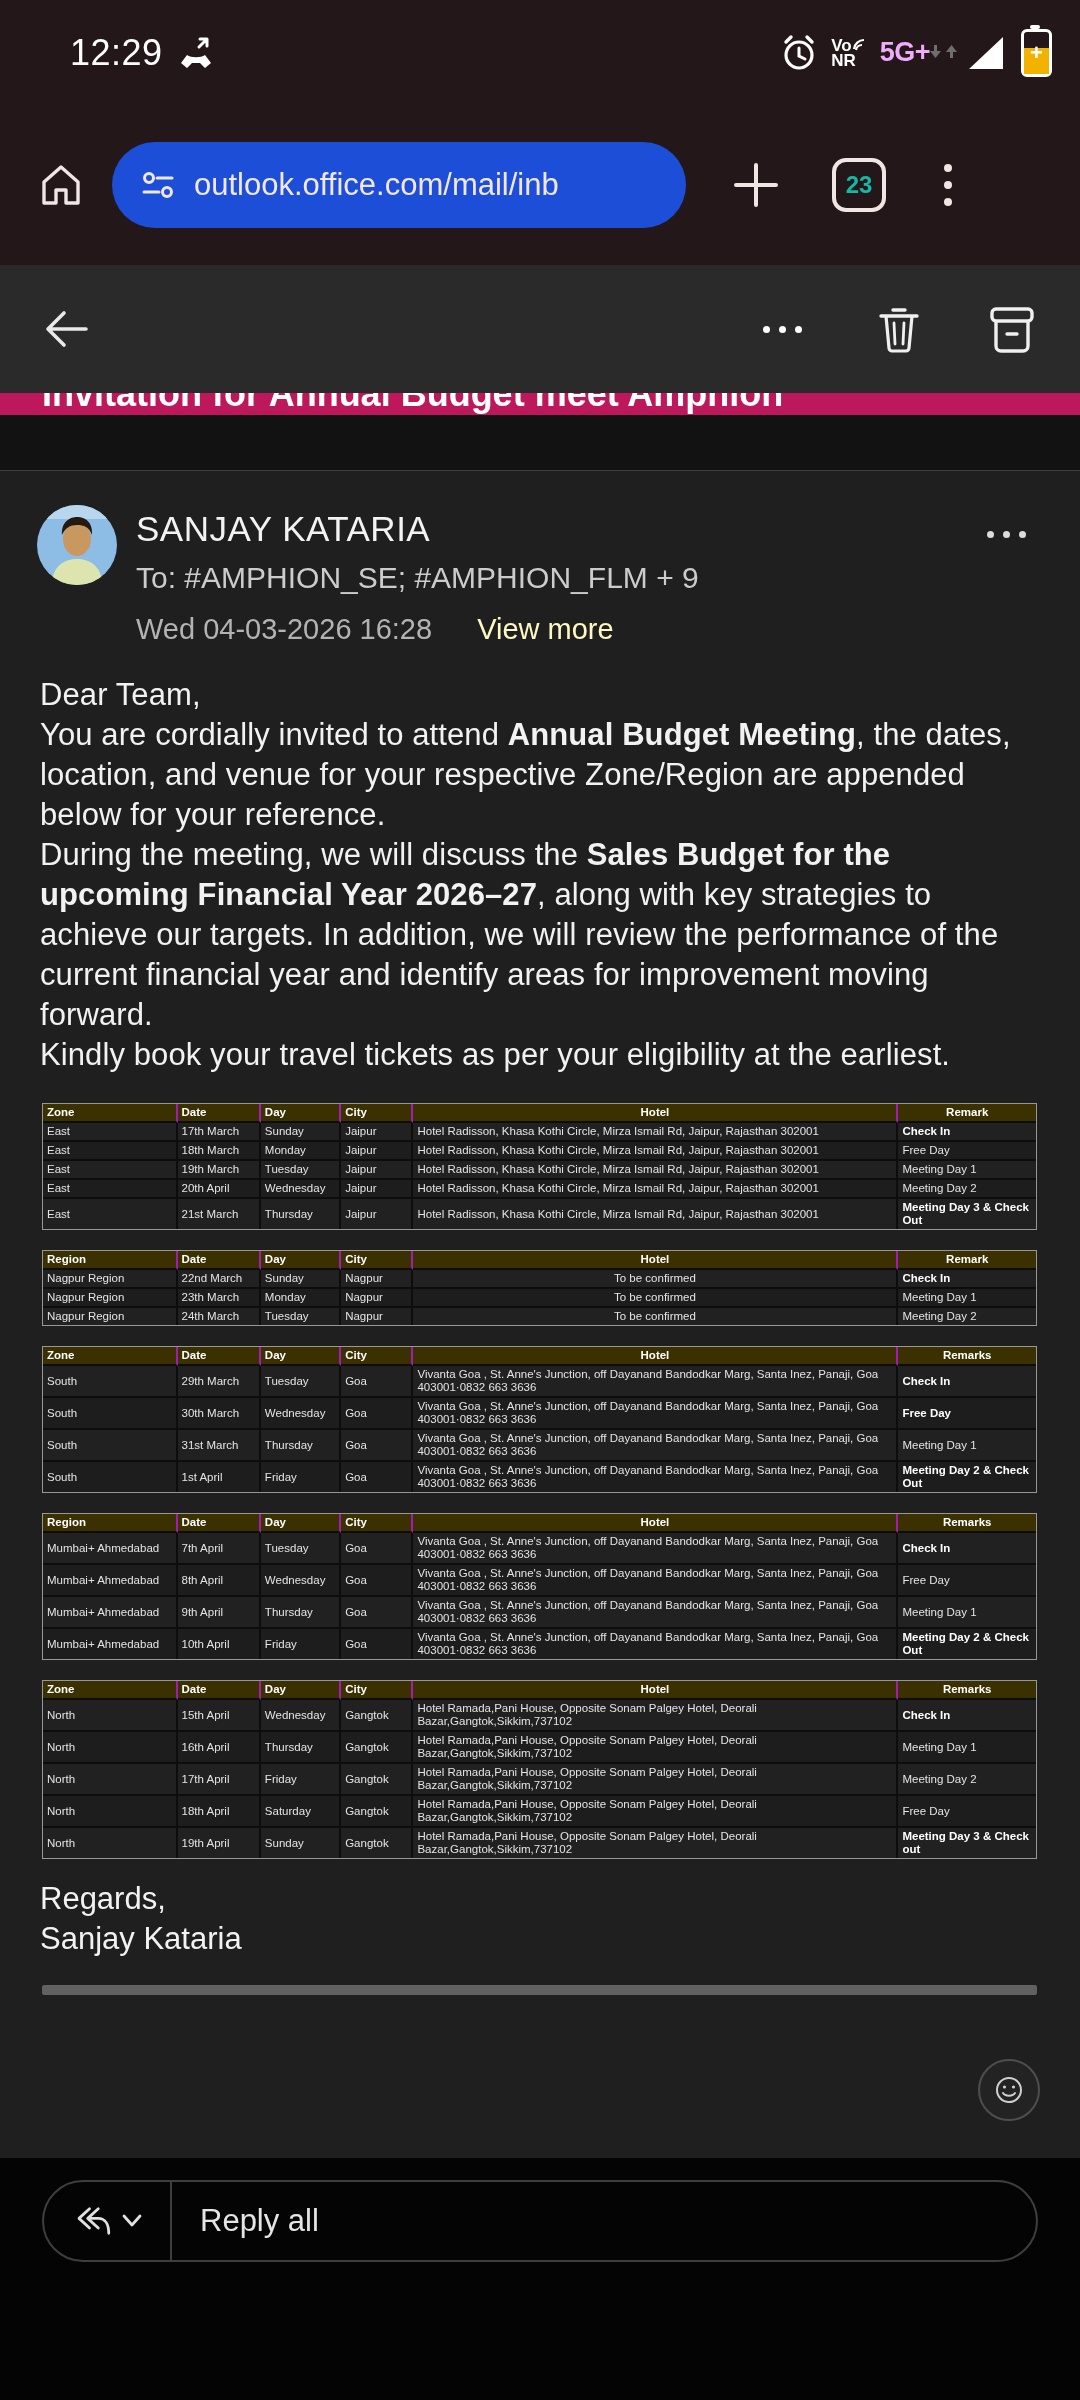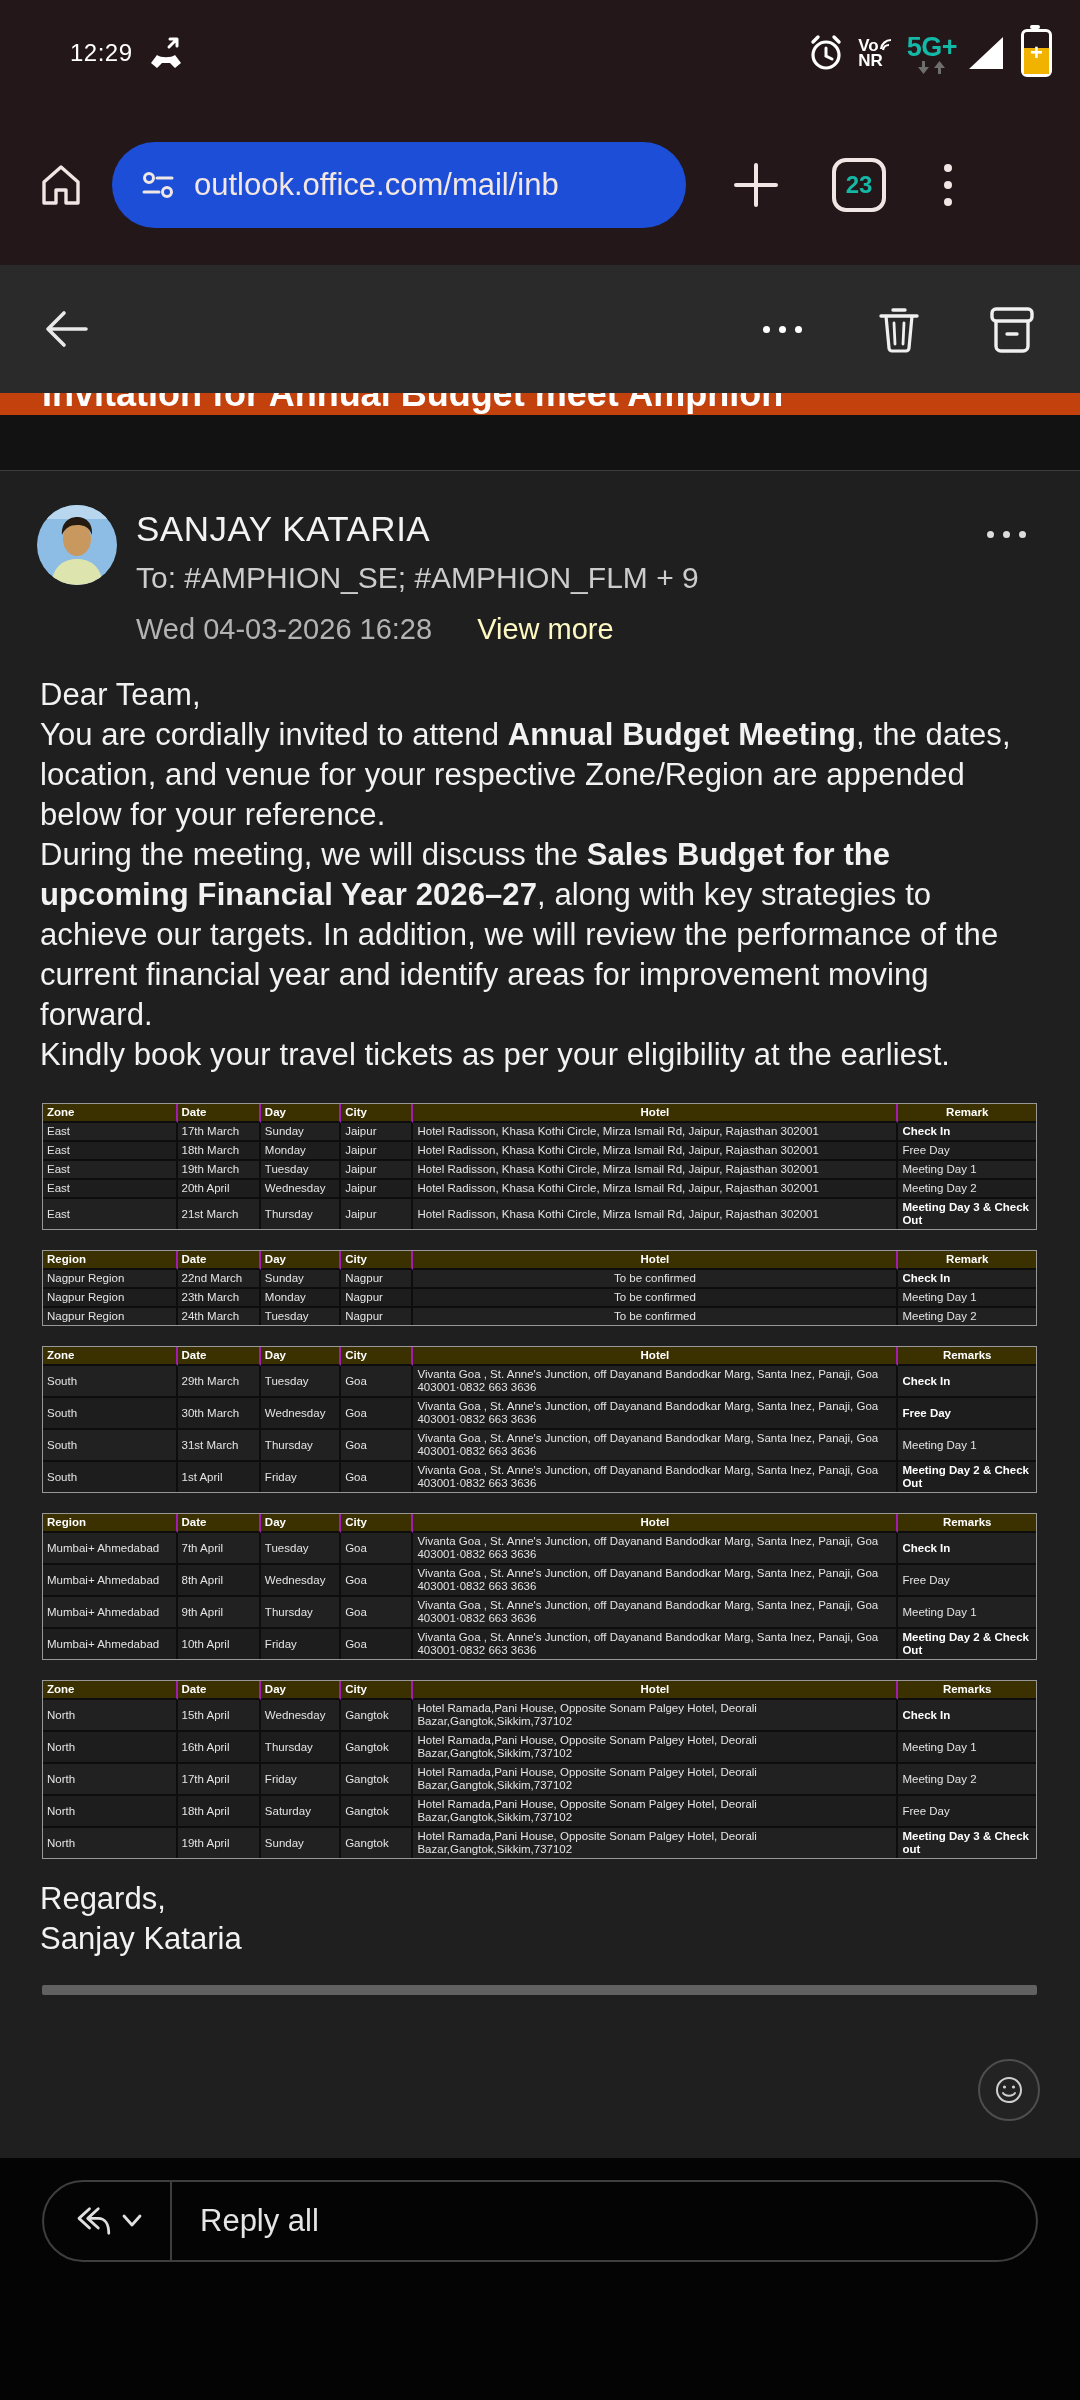--- a/index.html
+++ b/index.html
@@ -5,24 +5,24 @@
   html,body{margin:0;padding:0;}
   body{
     width:1080px;height:2400px;position:relative;background:#0c0c0c;
     font-family:"Liberation Sans",sans-serif;overflow:hidden;
     -webkit-font-smoothing:antialiased;
   }
   
   .chrome{position:absolute;top:0;left:0;width:1080px;height:265px;background:#241719;}
   .statusbar{position:absolute;top:0;left:0;width:1080px;height:105px;display:flex;align-items:center;}
   .sb-left{display:flex;align-items:center;gap:14px;margin-left:70px;}
-  .sb-time{color:#fff;font-size:24px;font-weight:500;letter-spacing:.5px;}
+  .sb-time{color:#fff;font-size:36px;font-weight:500;letter-spacing:.5px;}
   .sb-right{margin-left:auto;display:flex;align-items:center;gap:12px;margin-right:28px;}
   .vonr{color:#fff;font-size:17px;font-weight:bold;line-height:15px;text-align:left;}
-  .fiveg{display:flex;flex-direction:column;align-items:center;color:#14b8a6;}
+  .fiveg{display:flex;flex-direction:row;align-items:center;color:#f0abfc;}
   .fiveg .t{font-size:27px;font-weight:bold;letter-spacing:-.5px;}
   .fiveg .arrows{display:flex;gap:5px;margin-top:-2px;}
   .battery{position:relative;width:25px;height:42px;border:3px solid #fff;border-radius:6px;margin-left:4px;}
   .battery:before{content:"";position:absolute;top:-7px;left:6px;width:10px;height:4px;background:#fff;border-radius:2px;}
   .battery .fill{position:absolute;bottom:0;left:0;width:100%;height:60%;background:#f2b200;}
   .battery .plus{position:absolute;left:50%;top:52%;transform:translate(-50%,-50%);color:#fff;font-size:22px;font-weight:bold;}
   
   .browserrow{position:absolute;top:105px;left:0;width:1080px;height:160px;display:flex;align-items:center;}
   .homebtn{margin-left:36px;}
   .urlpill{margin-left:26px;width:574px;height:86px;background:#1d4ed8;border-radius:43px;display:flex;align-items:center;padding-left:28px;box-sizing:border-box;}
@@ -32,21 +32,21 @@
   .tabbtn span{color:#14b8a6;font-size:24px;font-weight:bold;}
   .kebab{margin-left:52px;display:flex;flex-direction:column;gap:9px;padding:6px;}
   .kebab i{width:8px;height:8px;border-radius:50%;background:#f0e6e4;}
   
   .mailbar{position:absolute;top:265px;left:0;width:1080px;height:128px;background:#2a2a2b;display:flex;align-items:center;}
   .backbtn{margin-left:40px;}
   .mailbar-right{margin-left:auto;display:flex;align-items:center;gap:66px;margin-right:44px;}
   .hdots{display:flex;gap:9px;padding:8px;}
   .hdots i{width:7px;height:7px;border-radius:50%;background:#fff;}
   
-  .subjectclip{position:absolute;top:393px;left:0;width:1080px;height:22px;background:#c2410c;overflow:hidden;}
+  .subjectclip{position:absolute;top:393px;left:0;width:1080px;height:22px;background:#be185d;overflow:hidden;}
   .subjectclip span{display:block;margin:-20px 0 0 42px;font-size:36px;font-weight:bold;color:#fff;white-space:nowrap;}
   .gapblack{position:absolute;top:415px;left:0;width:1080px;height:55px;background:#121212;}
   
   .card{position:absolute;top:470px;left:0;width:1080px;height:1688px;background:#1f1f1f;border-top:1px solid #3d3d3d;box-sizing:border-box;overflow:hidden;}
   .ehead{position:relative;height:200px;}
   .avatar{position:absolute;left:37px;top:34px;width:80px;height:80px;border-radius:50%;overflow:hidden;}
   .sender{position:absolute;left:136px;top:38px;color:#f3f3f3;font-size:35px;letter-spacing:.5px;}
   .toline{position:absolute;left:136px;top:90px;color:#cccccc;font-size:30px;}
   .dateline{position:absolute;left:136px;top:142px;color:#b3b3b3;font-size:29px;}
   .viewmore{color:#fef9c3;margin-left:45px;}

